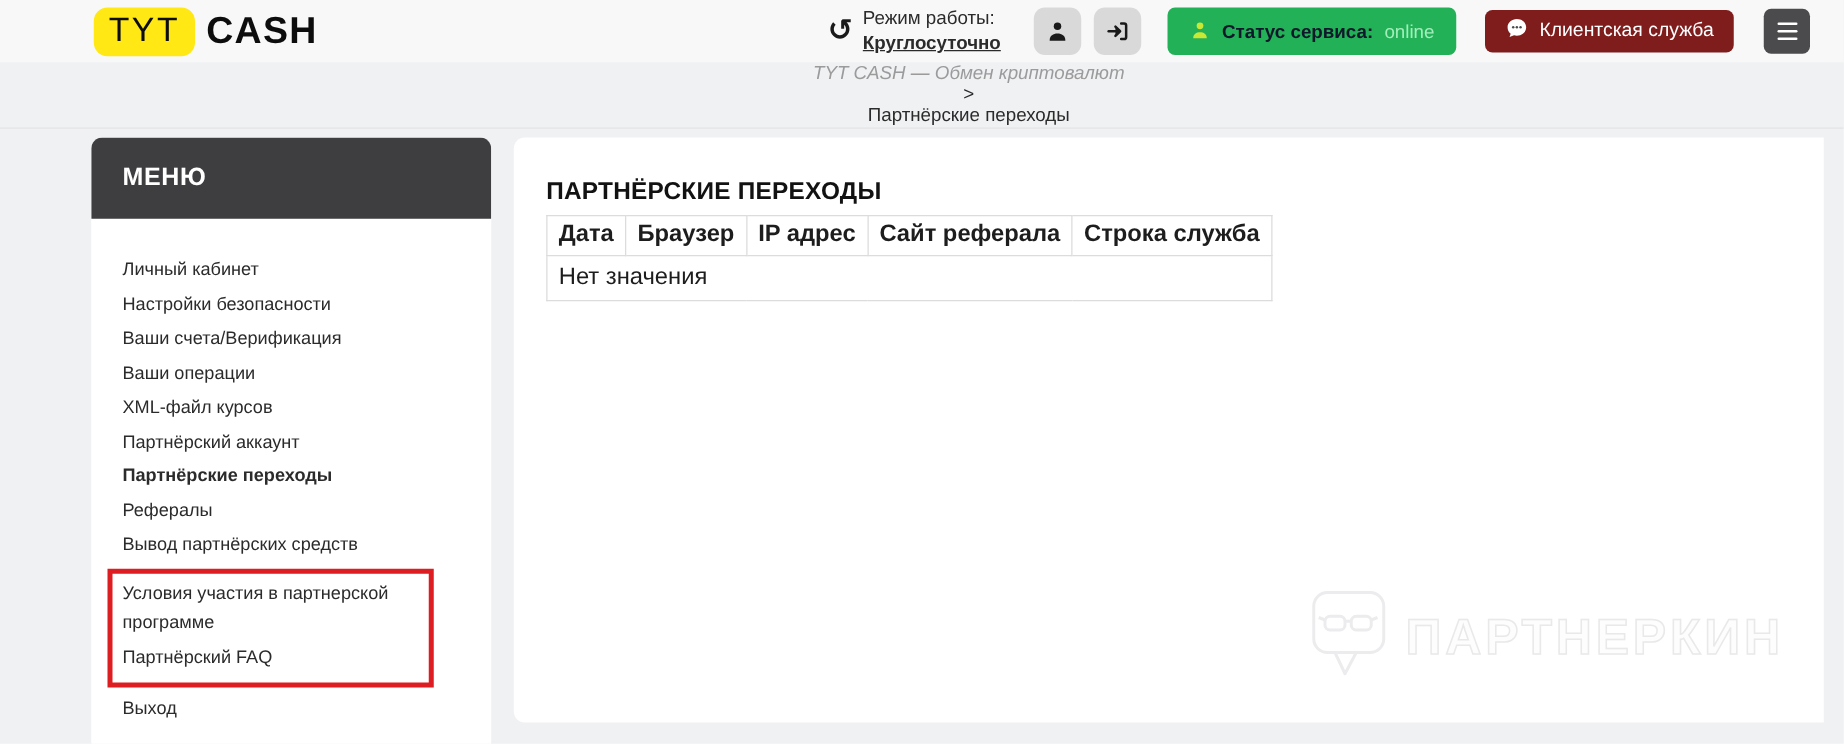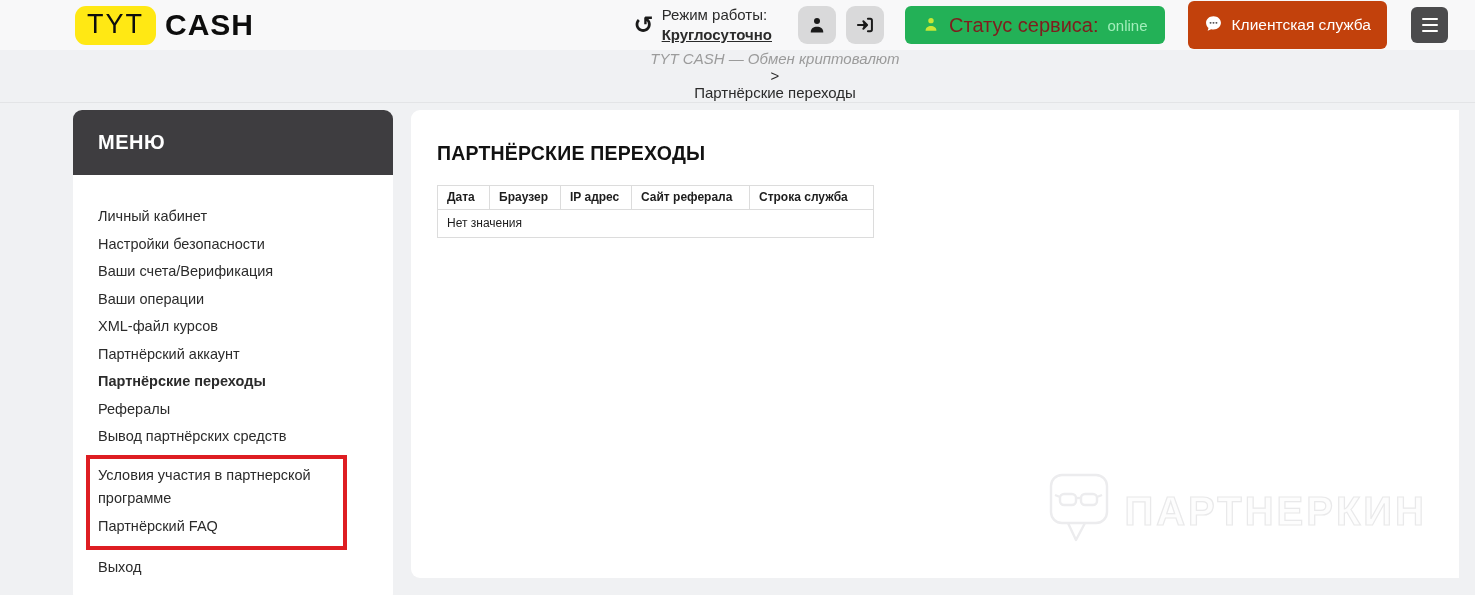--- a/index.html
+++ b/index.html
@@ -39,25 +39,25 @@
     width:38px; height:38px; background:#d9d9da; border:none; border-radius:9px;
     display:flex; align-items:center; justify-content:center; cursor:pointer;
   }
   .sq-btn svg { display:block; }
 
   .status-btn {
     height:38px; border:none; border-radius:6px; background:#23b157;
     display:flex; align-items:center; gap:9px; padding:0 17px; cursor:pointer;
     margin-left:11px;
   }
-  .status-btn .lbl { color:#7f1d1d; font-weight:400; font-size:20px; }
+  .status-btn .lbl { color:#0f172a; font-weight:700; font-size:15px; }
   .status-btn .val { color:#a2eebb; font-size:15px; }
 
   .support-btn {
-    height:48px; border:none; border-radius:6px; background:#c2410c;
+    height:34px; border:none; border-radius:6px; background:#7f1d1d;
     display:flex; align-items:center; gap:9px; padding:0 16px; cursor:pointer;
     margin-left:13px; color:#fff; font-size:15.5px;text-align:right;
   }
 
   .burger-btn {
     width:37px; height:36px; background:#4b4b4d; border:none; border-radius:6px;
     display:flex; flex-direction:column; align-items:center; justify-content:center; gap:3.5px;
     cursor:pointer; margin-left:14px;
   }
   .burger-btn i { display:block; width:16px; height:2.6px; background:#fff; border-radius:1px; }
@@ -97,21 +97,21 @@
   }
 
   .main-card {
     flex:1; margin-left:18px; background:#ffffff; border-radius:9px 0 0 9px;
     min-height:468px; position:relative; padding:32px 0 0 26px;
   }
   .main-title {
     font-size:19.5px; font-weight:800; color:#121212; letter-spacing:.2px;
   }
   table.transitions {
-    border-collapse:collapse; margin-top:20px; font-size:12px; color:#1d1d1d;
+    border-collapse:collapse; margin-top:7px; font-size:19px; color:#1d1d1d;
   }
   table.transitions th {
     font-weight:700; text-align:left; padding:4px 9px 5px 9px;
     border:1px solid #dcdcdc; background:#fff; white-space:nowrap;
   }
   table.transitions td {
     padding:6px 9px 7px 9px; border:1px solid #dcdcdc; border-top:none;
   }
   th.c-date{width:52px} th.c-browser{width:71px} th.c-ip{width:71px}
   th.c-site{width:118px} th.c-query{width:124px}

